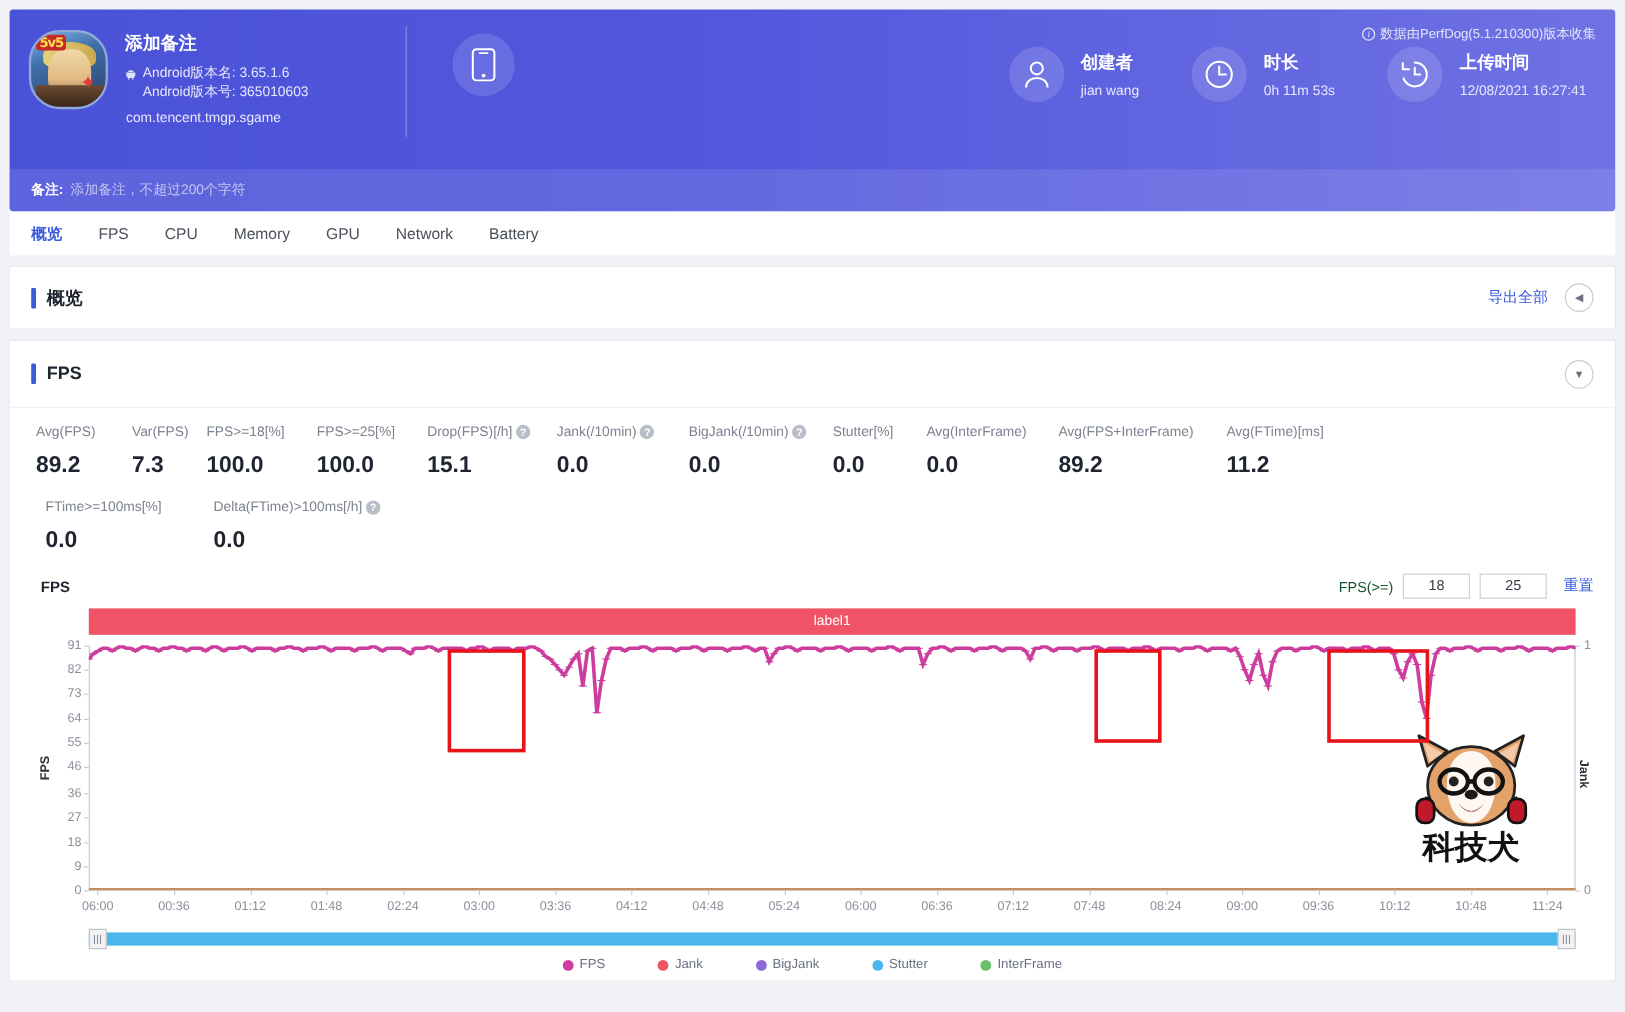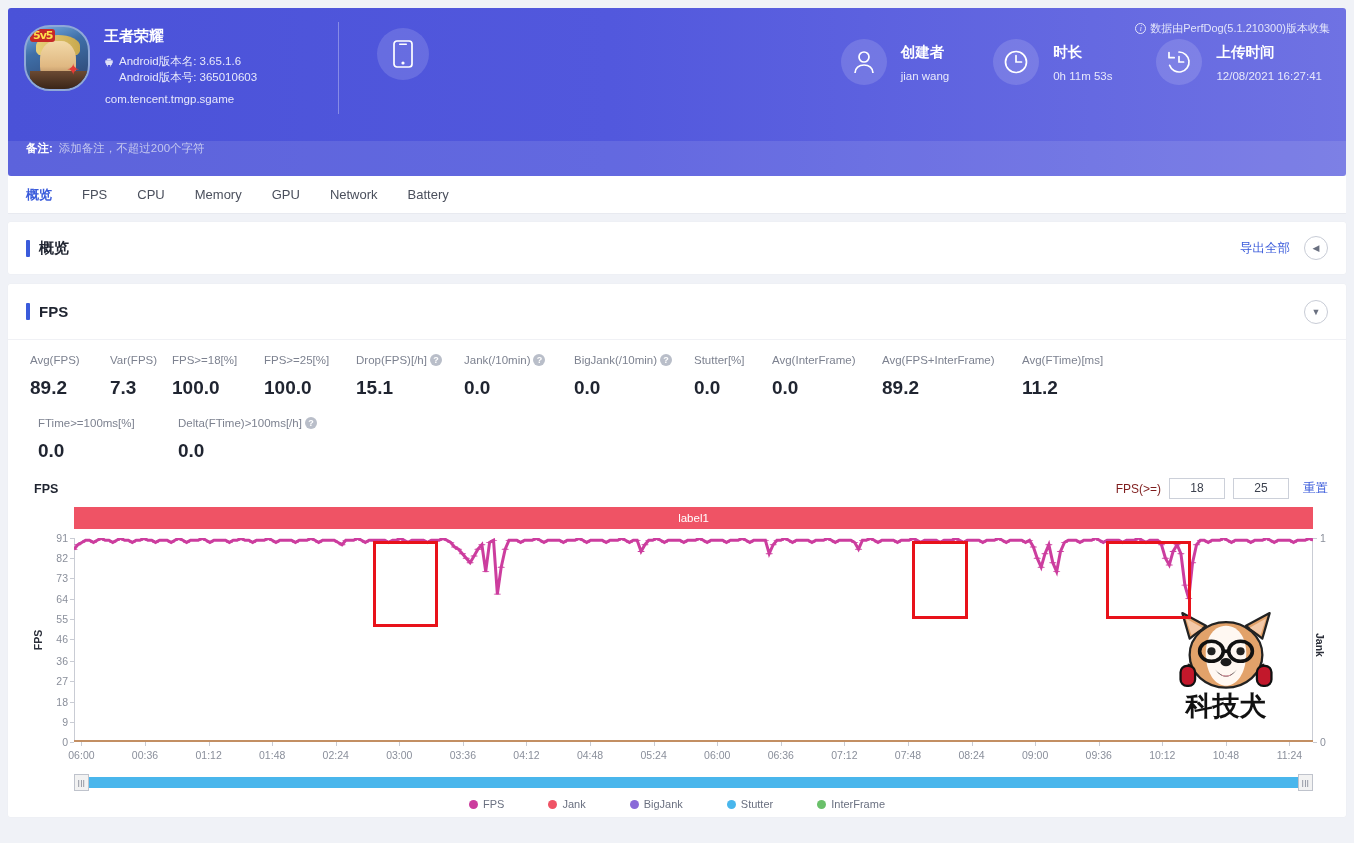--- a/index.html
+++ b/index.html
@@ -79,21 +79,21 @@
 
   .collect-note {
     position: absolute; right: 16px; top: 13px;
     color: #e2e4fa; font-size: 11px; display: flex; align-items: center;
   }
   .collect-note .info-c { margin-right: 4px; }
 
   .remark-bar {
     position: absolute; left: 0; right: 0; bottom: 0; height: 35px;
     background: rgba(255,255,255,.10);
-    display: flex; padding-left: 18px;
+    display: flex; align-items: center; padding-left: 18px;
   }
   .remark-label { color: #fff; font-size: 11.5px; font-weight: bold; margin-right: 6px; }
   .remark-ph { color: #c3c6ef; font-size: 11.5px; }
 
   
   .tabbar {
     margin: 0 8px; height: 38px; background: #fff;
     display: flex; align-items: center; padding-left: 18px;
     border-bottom: 1px solid #e8eaf0;
   }
@@ -144,21 +144,21 @@
     border: 1px solid currentColor; font-size: 8px; align-items: center;
     justify-content: center; font-style: italic; font-family: "Liberation Serif", serif;
   }
 
   
   .chart-head {
     display: flex; align-items: center; padding: 16px 18px 0 26px;
   }
   .chart-head-title { font-size: 12.5px; font-weight: bold; color: #1f2430; }
   .chart-ctrls { margin-left: auto; display: flex; align-items: center; }
-  .chart-ctrls .lbl { font-size: 12px; color: #7f1d1d; margin-right: 8px; }
+  .chart-ctrls .lbl { font-size: 12px; color: #14532d; margin-right: 8px; }
   .num-input {
     width: 56px; height: 21px; border: 1px solid #ccd0d9; background: #fff;
     font-size: 12px; color: #3c414e; text-align: center; line-height: 19px;
     margin-right: 8px;
   }
   .reset-link { color: #3a5bdb; font-size: 12.5px; cursor: pointer; margin-left: 6px; }
 
   
   .chart-wrap { position: relative; margin: 8px 14px 0 14px; height: 265px; }
   .label-band {
@@ -239,21 +239,21 @@
   <div class="header-top">
     <div class="app-block">
       <div class="app-icon">
         <div class="hair"></div>
           <div class="face"></div>
           <div class="armor"></div>
         <div class="badge5v5">5v5</div>
         <div class="star">✦</div>
       </div>
       <div class="app-text">
-        <div class="app-name">王者荣耀</div>
+        <div class="app-name">添加备注</div>
         <div class="app-ver-row">
           <svg class="android-icon" viewBox="0 0 24 24" width="10" height="10">
             <path fill="currentColor" d="M7 18h10V8H7v10zM5 8v10a1 1 0 001 1h1v3a1 1 0 002 0v-3h6v3a1 1 0 002 0v-3h1a1 1 0 001-1V8H5zm-2 .5a1 1 0 012 0v6a1 1 0 01-2 0v-6zm16 0a1 1 0 012 0v6a1 1 0 01-2 0v-6zM8.5 4.5l-.9-1.6.5-.3.9 1.6A6 6 0 0112 3.5c1.1 0 2.1.2 3 .7l.9-1.6.5.3-.9 1.6A5 5 0 0118 7H6a5 5 0 012.5-2.5z"></path>
           </svg>
           <div>
             <div class="app-ver">Android版本名: 3.65.1.6</div>
             <div class="app-ver">Android版本号: 365010603</div>
           </div>
         </div>
         <div class="app-pkg">com.tencent.tmgp.sgame</div>

